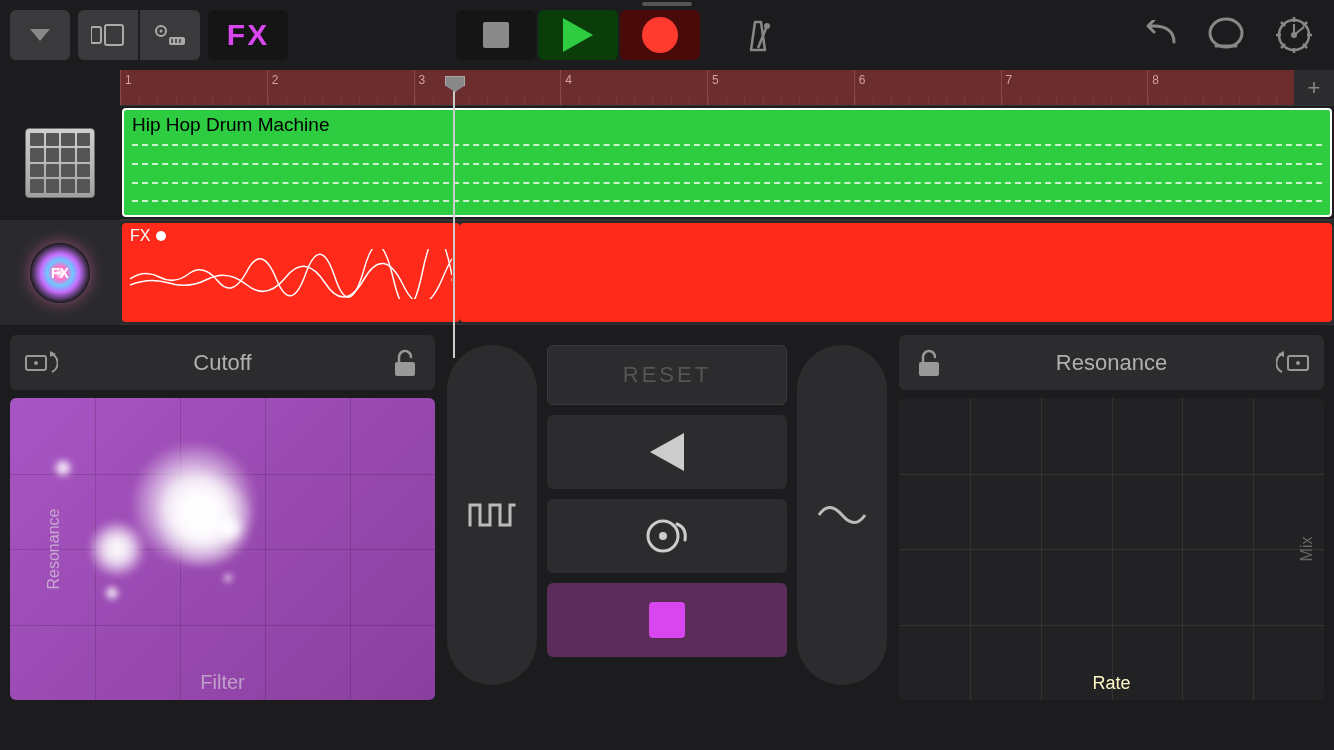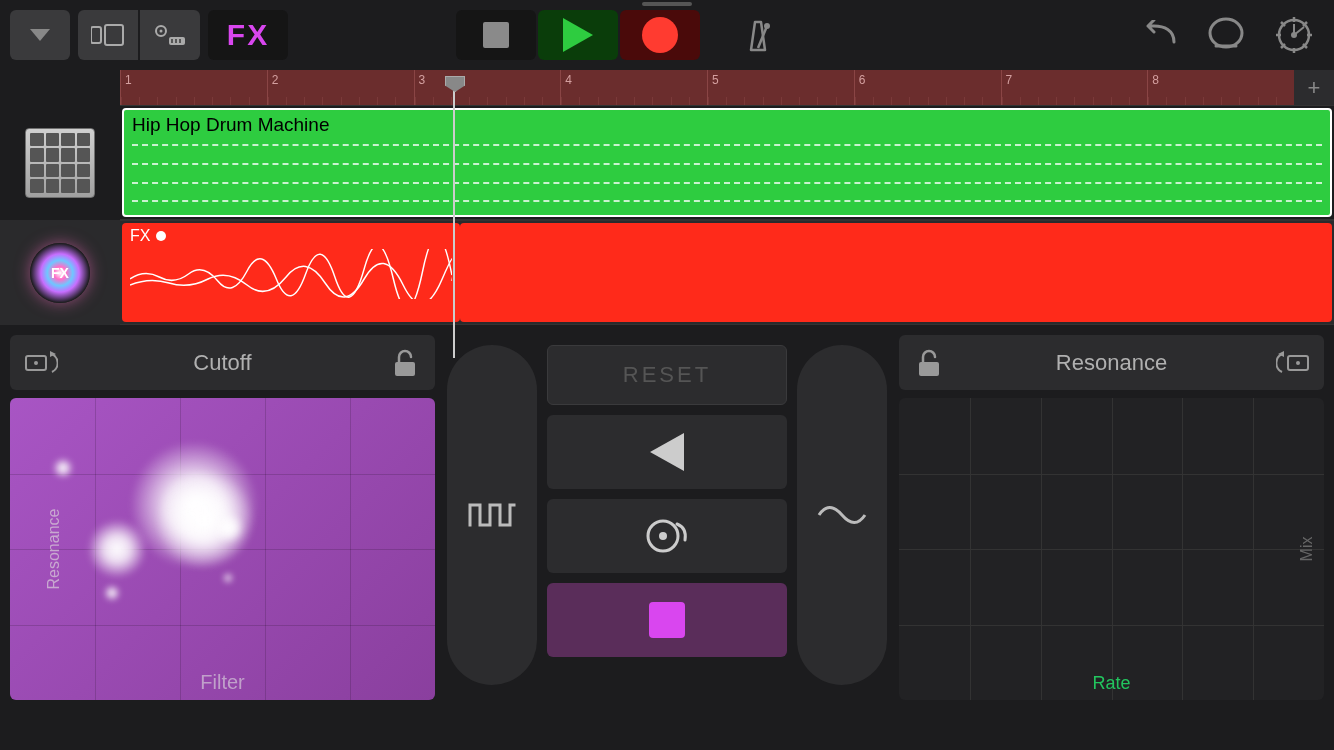--- a/index.html
+++ b/index.html
@@ -162,21 +162,21 @@
 .reset-btn { height: 60px; border: 1px solid #3a3a3c; color: #555; font-size: 22px; letter-spacing: 3px; }
 .stop-sq2 { width: 36px; height: 36px; background: #d946ef; border-radius: 4px; }
 .c-btn.active { background: #5a2d5a; }
 .repeater-grid {
   flex: 1;
   background: #222224;
   border-radius: 6px;
   position: relative;
 }
 .repeater-grid .gl { position: absolute; background: #333; }
-.rx { position: absolute; bottom: 6px; left: 50%; transform: translateX(-50%); font-size: 18px; color: #22c55e; }
+.rx { position: absolute; bottom: 6px; left: 50%; transform: translateX(-50%); font-size: 18px; color: #fef9c3; }
 .ry { position: absolute; right: 4px; top: 50%; transform: translateY(-50%) rotate(-90deg); font-size: 16px; color: #666; }
 .handle { width: 50px; height: 4px; background: #555; border-radius: 2px; position: absolute; top: 2px; left: 50%; transform: translateX(-50%); }
 svg { display: block; }
 </style>
 </head>
 <body>
 
 <div class="toolbar">
   <div class="tb-btn" style="width:60px">
     <svg width="20" height="12" viewBox="0 0 20 12">

